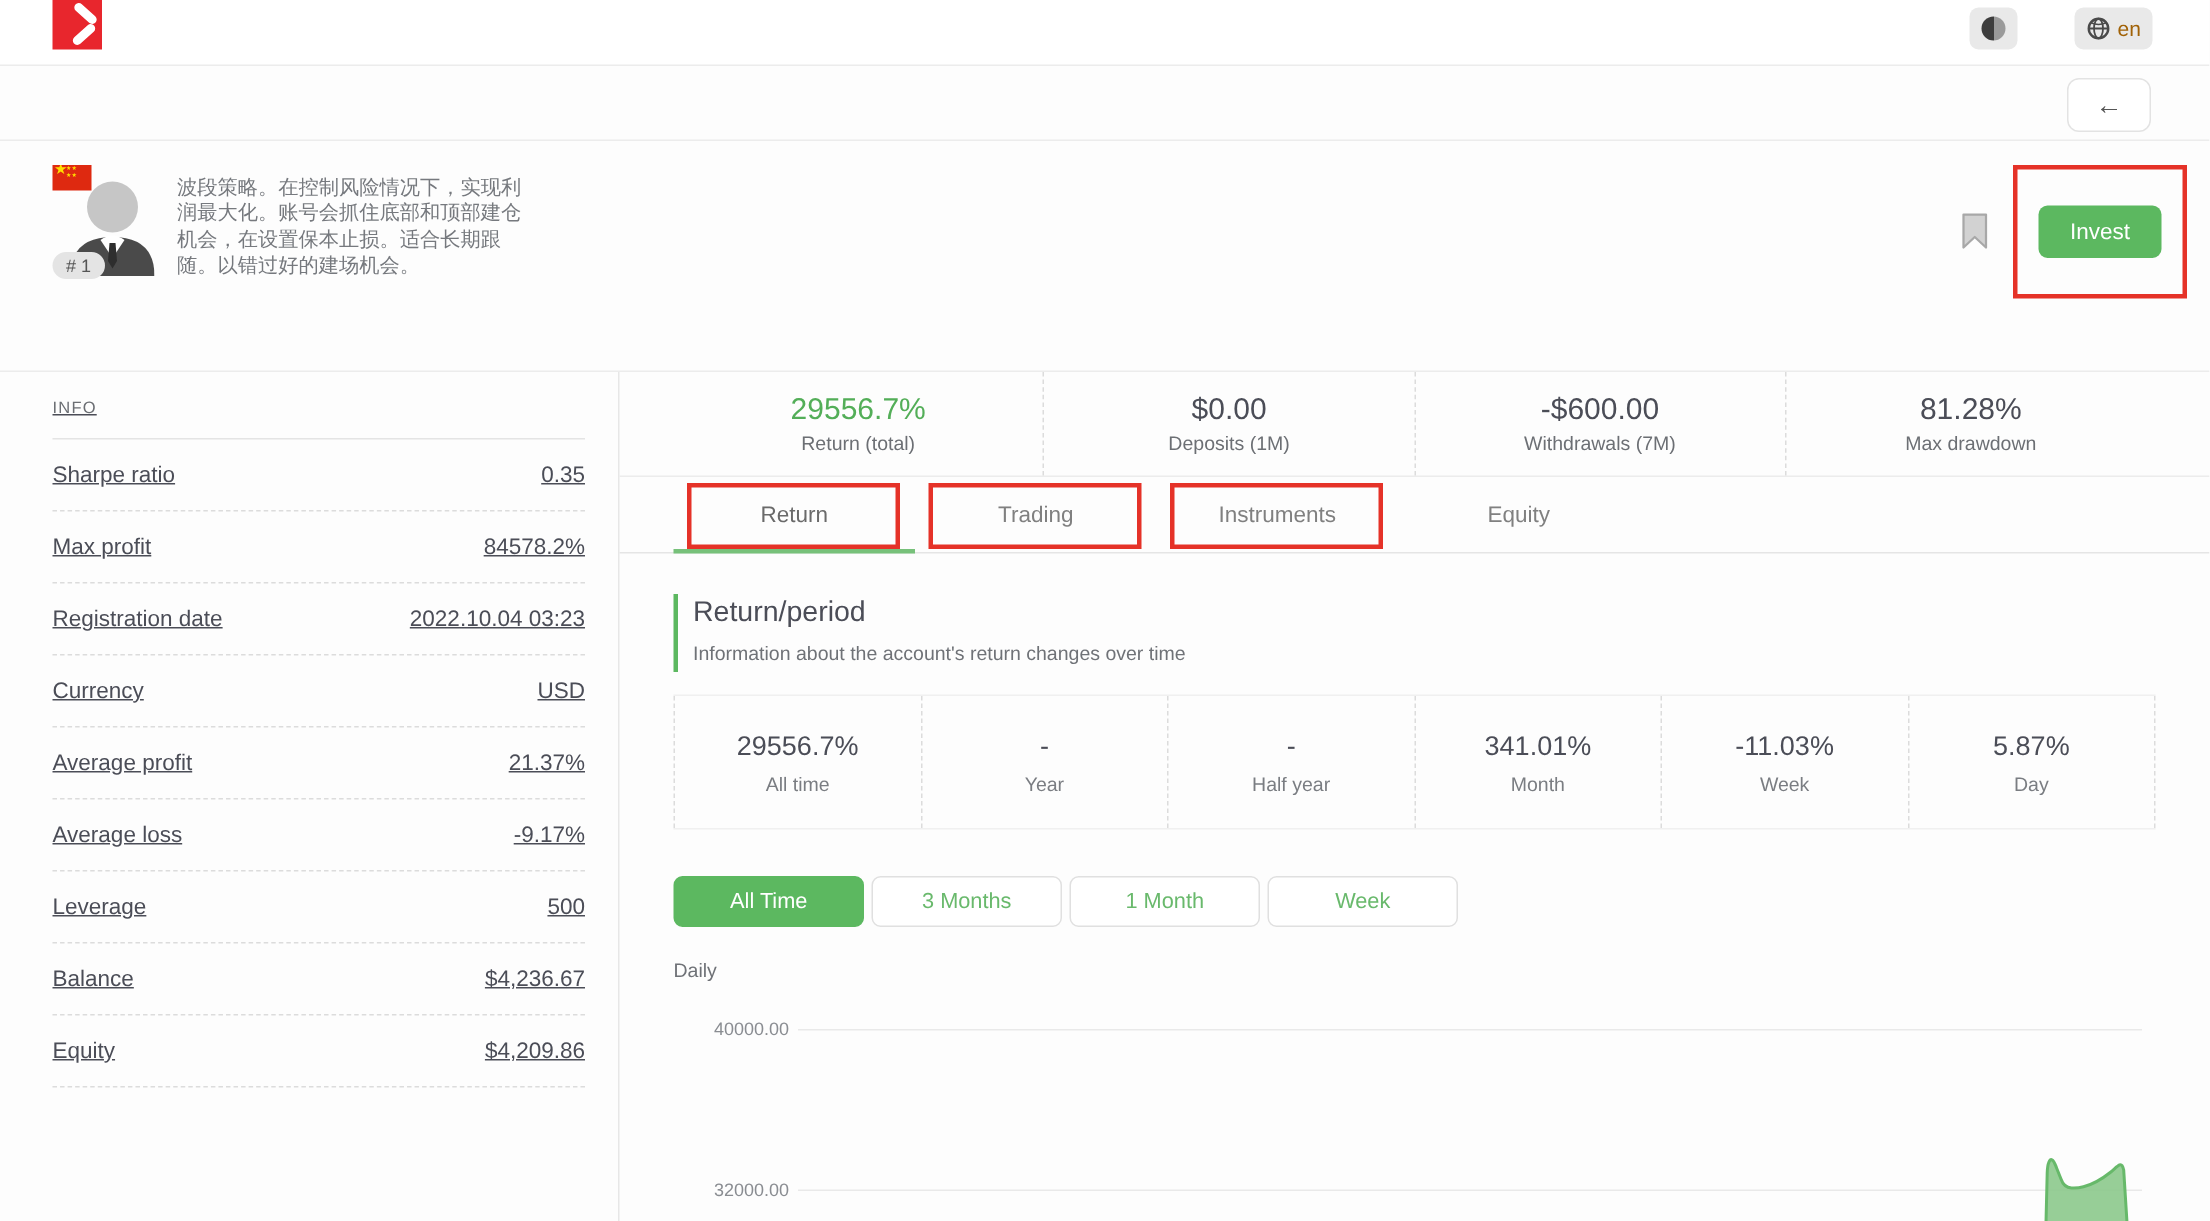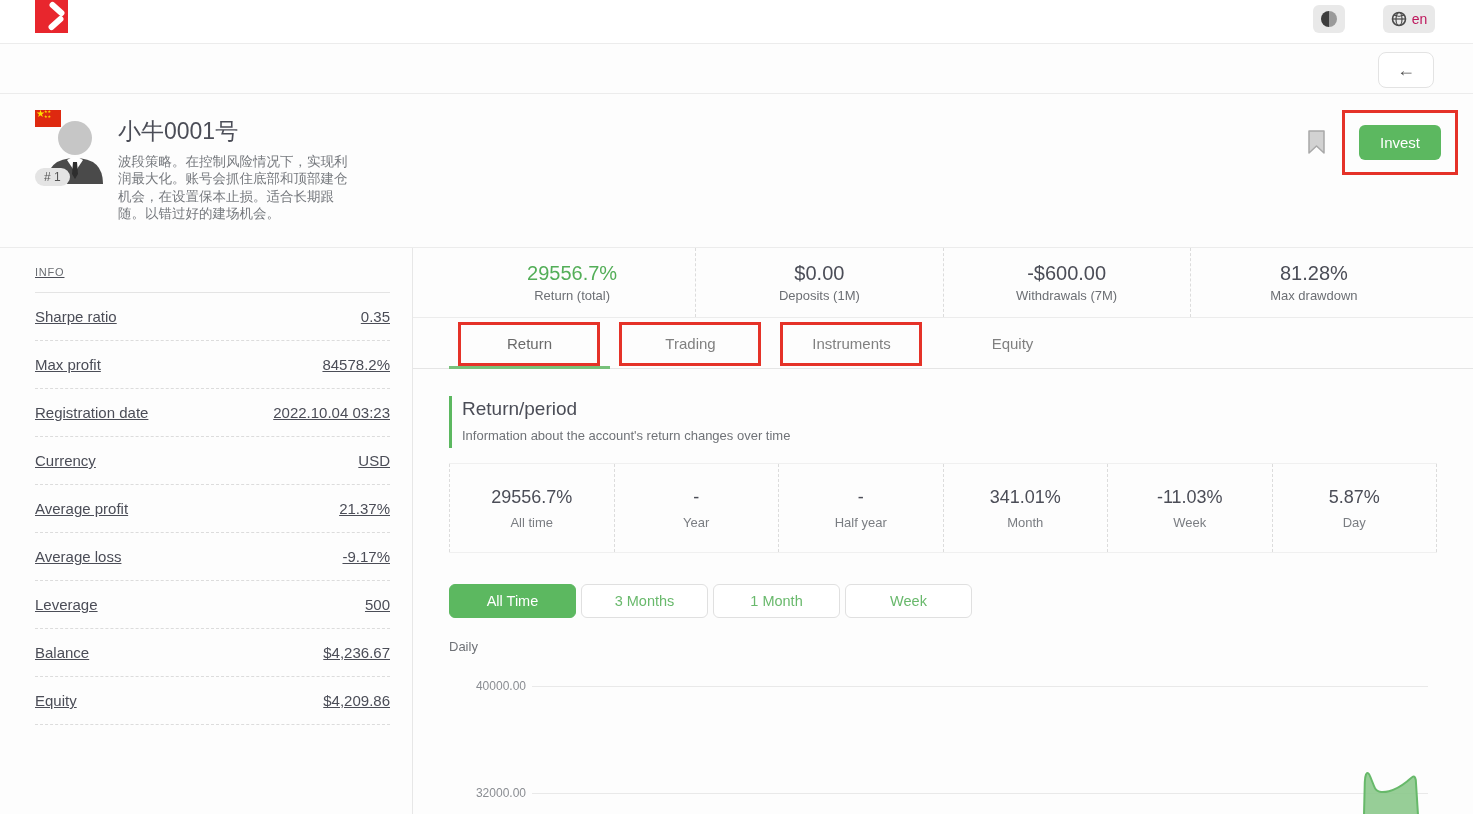--- a/index.html
+++ b/index.html
@@ -8,39 +8,39 @@
 
   
   .topbar { height:44px; background:#fff; border-bottom:1px solid #ececec; position:relative; }
   .logo { position:absolute; left:35px; top:0; width:33px; height:33px; background:#e8262d; overflow:hidden; }
   .logo .bar { position:absolute; width:18px; height:6px; background:#fff; border-radius:3px; }
   .logo .bar.b1 { left:13px; top:6px; transform:rotate(42deg); }
   .logo .bar.b2 { left:12px; top:20px; transform:rotate(-42deg); }
   .topbar-right { position:absolute; right:38px; top:5px; display:flex; gap:14px; }
   .chip { height:28px; background:#e9e9e9; border-radius:6px; display:flex; align-items:center; justify-content:center; gap:5px; cursor:pointer; }
   .chip.theme { width:32px; }
-  .chip.lang { width:52px; font-size:14px; color:#be185d;margin-left:24px; }
+  .chip.lang { width:52px; font-size:14px; color:#a16207;margin-left:24px; }
   .half-circle { width:16px; height:16px; border-radius:50%; background:linear-gradient(90deg,#3d3d3d 50%,#9a9a9a 50%); }
 
   .subbar { height:50px; border-bottom:1px solid #ececec; position:relative; }
   .back-btn { position:absolute; right:39px; top:8px; width:56px; height:36px; background:#fff; border:1px solid #e3e3e3; border-radius:8px; font-size:18px; color:#555; display:flex; align-items:center; justify-content:center; cursor:pointer; }
 
   
   .profile { height:154px; border-bottom:1px solid #ececec; position:relative; }
   .avatar-wrap { position:absolute; left:35px; top:16px; width:72px; height:80px; }
   .flag { position:absolute; left:0; top:0; width:26px; height:17px; background:#de2910; z-index:3; overflow:hidden; }
   .flag .big-star { position:absolute; left:1px; top:-2px; color:#ffde00; font-size:10px; }
   .flag .small-stars { position:absolute; left:9px; top:-1px; color:#ffde00; font-size:4px; letter-spacing:0; }
   .avatar { position:absolute; left:6px; top:6px; width:62px; height:68px; }
   .rank-badge { position:absolute; left:0; top:58px; background:#e4e4e4; border-radius:10px; padding:2px 9px; font-size:12px; color:#555; z-index:4; }
   .profile-text { position:absolute; left:118px; top:22px; width:250px; }
   .profile-title { font-size:23px; color:#4b4d57; margin-bottom:6px; }
   .profile-desc { font-size:13.5px; line-height:1.28; color:#76797e; width:238px; }
   .profile-actions { position:absolute; right:15px; top:16px; display:flex; align-items:center; gap:16px; }
-  .invest-annotation { border:3px solid #e53228; padding:12px 14px; }
+  .invest-annotation { border:3px solid #e53228; padding:24px 14px; }
   .invest-btn { background:#5cb860; color:#fff; border:none; border-radius:6px; font-size:15px; padding:9px 21px; cursor:pointer; font-family:inherit; }
 
   
   .content { display:flex; height:566px; }
   .sidebar { width:413px; border-right:1px solid #e7e7e7; padding:10px 22px 0 35px; flex:none;text-decoration:underline; }
   .info-heading { font-size:11px; letter-spacing:.8px; color:#6b6e73; padding:8px 0 14px; }
   .info-divider { border-bottom:1px solid #e4e4e4; }
   .info-row { display:flex; justify-content:space-between; align-items:center; height:48px; border-bottom:1px dashed #dcdcdc; font-size:15px; color:#4b4d57; }
   .main { flex:1; position:relative; }
 
@@ -126,21 +126,20 @@
     </div>
     <svg class="avatar" viewBox="0 0 62 68">
       <circle cx="34" cy="22" r="17" fill="#c6c6c6"></circle>
       <path d="M6,68 Q6,42 34,42 Q62,42 62,68 Z" fill="#4a4a4a"></path>
       <path d="M26,44 L34,56 L42,44 Q38,41 34,41 Q30,41 26,44 Z" fill="#fff"></path>
       <path d="M32,46 L36,46 L37,58 L34,63 L31,58 Z" fill="#2e2e2e"></path>
     </svg>
     <span class="rank-badge"># 1</span>
   </div>
   <div class="profile-text">
-    <div class="profile-title">小牛0001号</div>
     <div class="profile-desc">波段策略。在控制风险情况下，实现利润最大化。账号会抓住底部和顶部建仓机会，在设置保本止损。适合长期跟随。以错过好的建场机会。</div>
   </div>
   <div class="profile-actions">
     <svg width="19" height="25" viewBox="0 0 19 25">
       <path d="M2,1 h15 v22 l-7.5,-7 l-7.5,7 Z" fill="#d2d2d2" stroke="#a8a8a8" stroke-width="1.5" stroke-linejoin="round"></path>
     </svg>
     <span class="invest-annotation">
       <button class="invest-btn">Invest</button>
     </span>
   </div>

